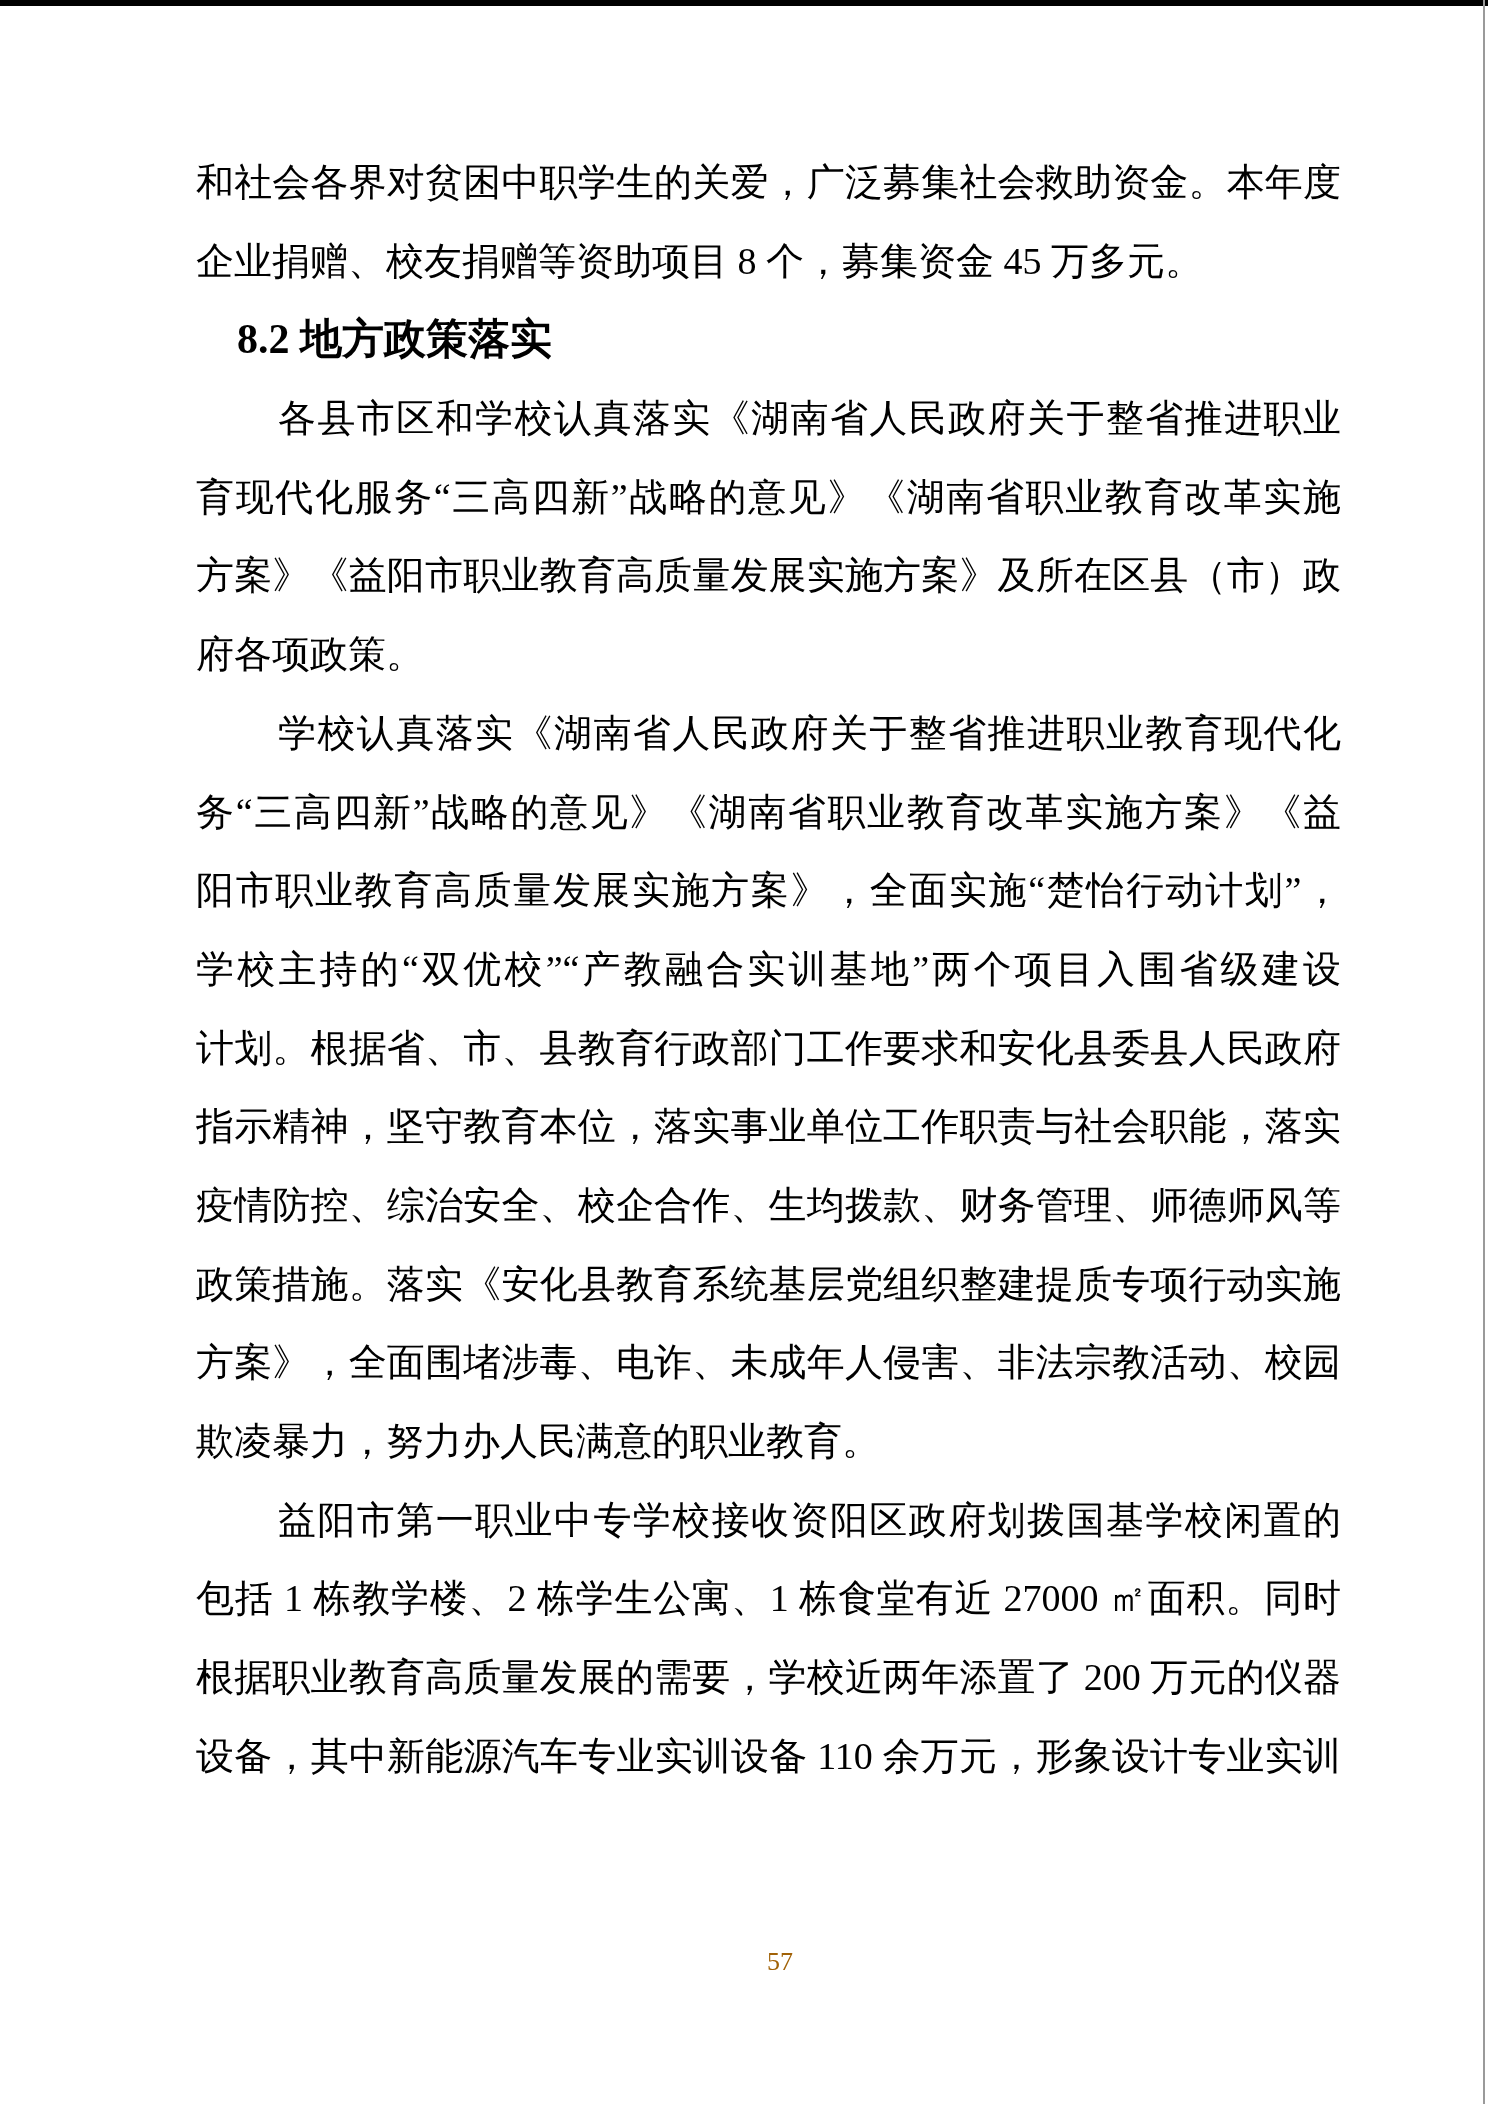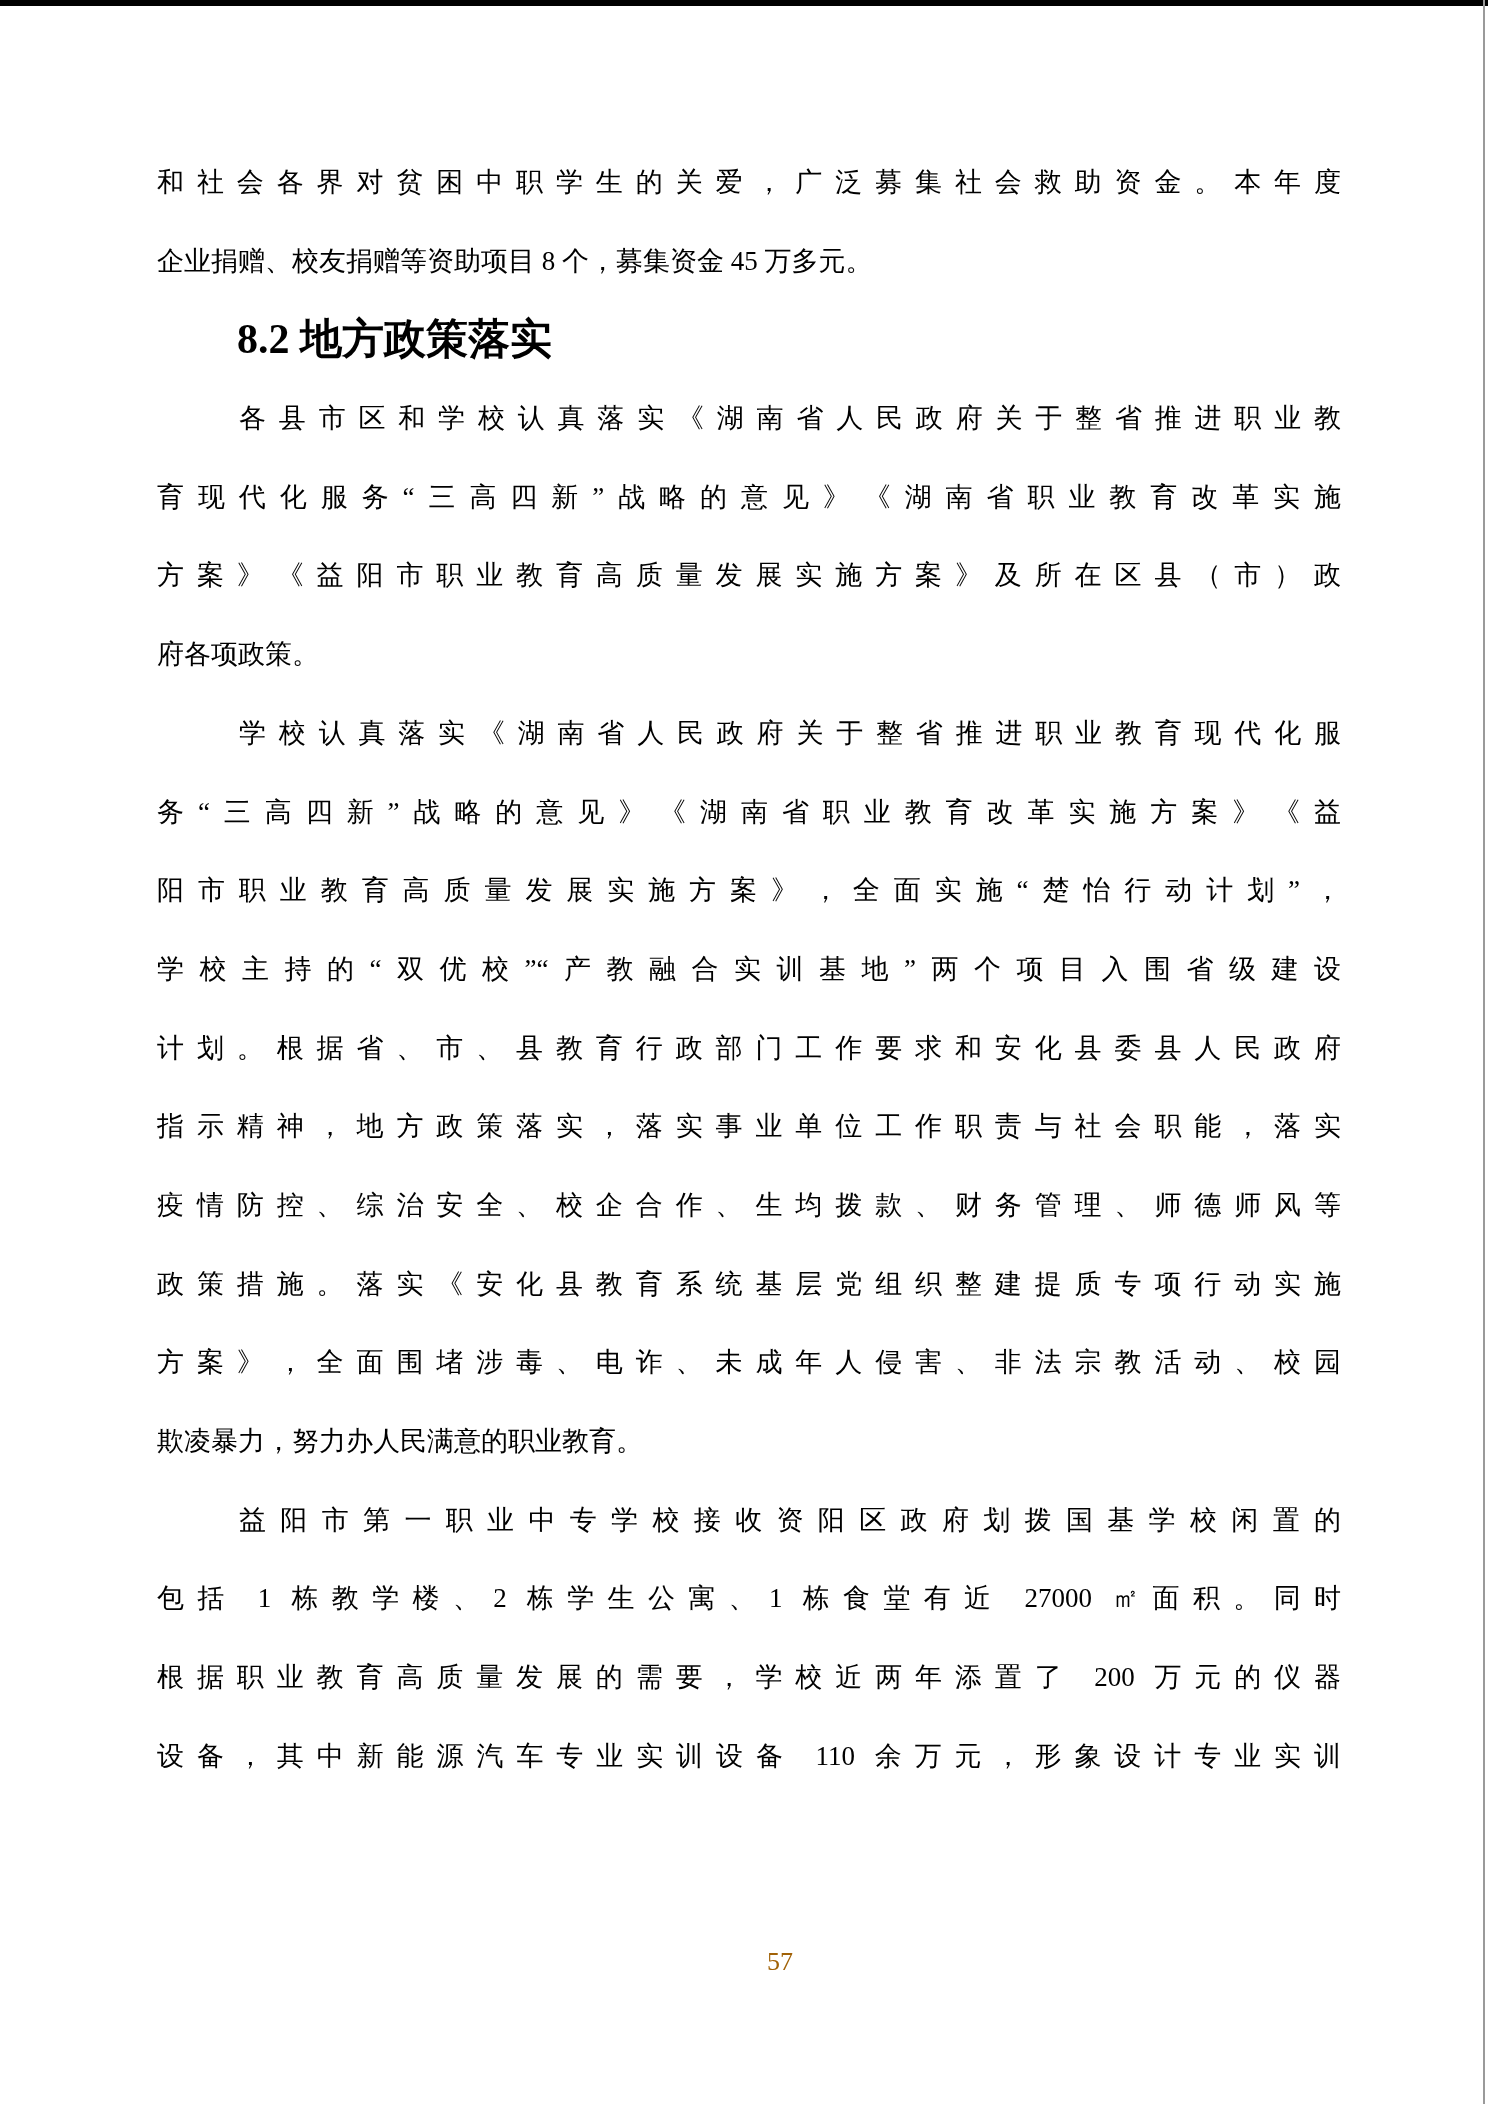--- a/index.html
+++ b/index.html
@@ -28,27 +28,28 @@
     width: 2px; height: 100%;
     background: #9a9a9a;
   }
   .content {
     position: absolute;
     left: 157px;
     top: 143px;
     width: 1184px;
   }
   .line {
-    font-size: 27px;
+    font-size: 38px;
     line-height: 78.7px;
     height: 78.7px;
     text-align: justify;
     text-justify: inter-character;
     overflow: hidden;
     white-space: normal;
+    margin-left: 39px;
   }
   .line.j {
     text-align-last: justify;
   }
   .line.left {
     text-align-last: left;
   }
   .line.indent {
     padding-left: 82px;
   }
@@ -89,21 +90,21 @@
     <div class="line j indent">各县市区和学校认真落实《湖南省人民政府关于整省推进职业教</div>
     <div class="line j">育现代化服务“三高四新”战略的意见》《湖南省职业教育改革实施</div>
     <div class="line j">方案》《益阳市职业教育高质量发展实施方案》及所在区县（市）政</div>
     <div class="line left">府各项政策。</div>
 
     <div class="line j indent">学校认真落实《湖南省人民政府关于整省推进职业教育现代化服</div>
     <div class="line j">务“三高四新”战略的意见》《湖南省职业教育改革实施方案》《益</div>
     <div class="line j">阳市职业教育高质量发展实施方案》，全面实施“楚怡行动计划”，</div>
     <div class="line j">学校主持的“双优校”“产教融合实训基地”两个项目入围省级建设</div>
     <div class="line j">计划。根据省、市、县教育行政部门工作要求和安化县委县人民政府</div>
-    <div class="line j">指示精神，地方政策落实，落实事业单位工作职责与社会职能，落实</div>
+    <div class="line j">指示精神，坚守教育本位，落实事业单位工作职责与社会职能，落实</div>
     <div class="line j">疫情防控、综治安全、校企合作、生均拨款、财务管理、师德师风等</div>
     <div class="line j">政策措施。落实《安化县教育系统基层党组织整建提质专项行动实施</div>
     <div class="line j">方案》，全面围堵涉毒、电诈、未成年人侵害、非法宗教活动、校园</div>
     <div class="line left">欺凌暴力，努力办人民满意的职业教育。</div>
 
     <div class="line j indent">益阳市第一职业中专学校接收资阳区政府划拨国基学校闲置的</div>
     <div class="line j">包括 1 栋教学楼、2 栋学生公寓、1 栋食堂有近 27000 ㎡面积。同时</div>
     <div class="line j">根据职业教育高质量发展的需要，学校近两年添置了 200 万元的仪器</div>
     <div class="line j">设备，其中新能源汽车专业实训设备 110 余万元，形象设计专业实训</div>
   </div>

